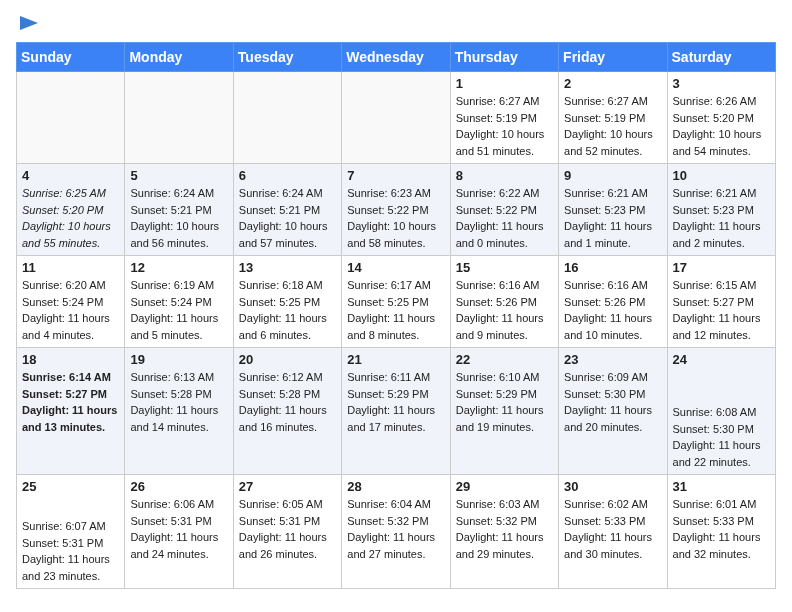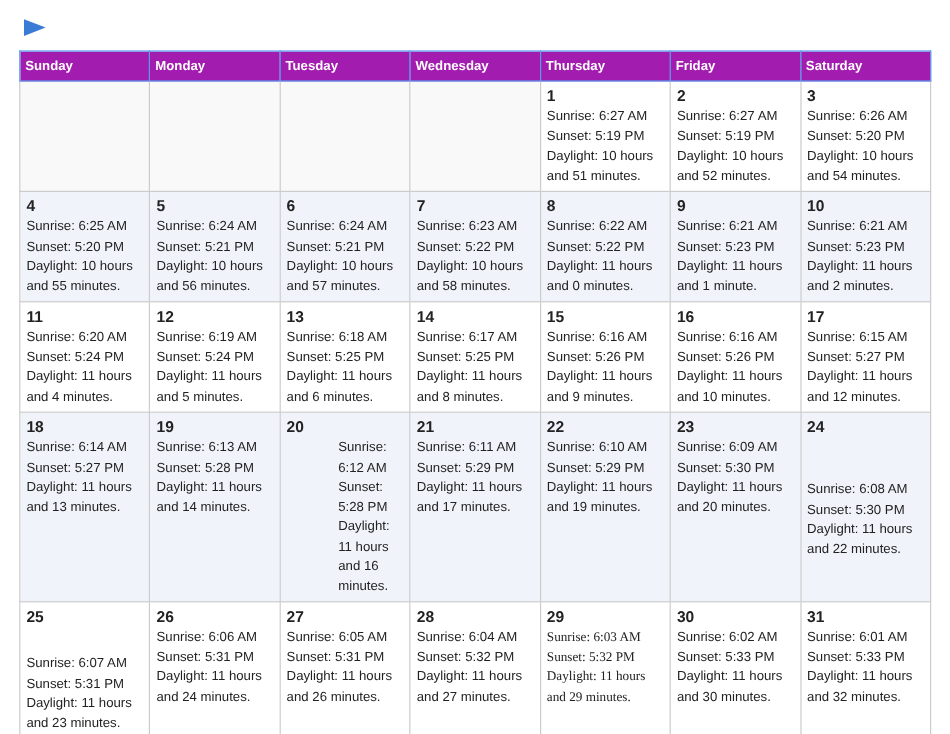--- a/index.html
+++ b/index.html
@@ -28,23 +28,23 @@
     .location {
       font-size: 16px;
       color: #444;
     }
     .calendar {
       width: 100%;
       border-collapse: collapse;
       table-layout: fixed;
     }
     .calendar thead tr th {
-      background: #a21caf;
+      background: #3b82f6;
       color: #fff;
-      font-size: 11px;
+      font-size: 14px;
       font-weight: bold;
       padding: 6px 4px;
       text-align: left;
       border: 1px solid #5a9aee;
     }
     .calendar tbody tr td {
       border: 1px solid #ccc;
       vertical-align: top;
       padding: 4px 5px;
       font-size: 10.5px;
@@ -146,21 +146,21 @@
           <div class="day-number">3</div>
           <div class="cell-info" style="white-space: pre-line;">Sunrise: 6:26 AM
 Sunset: 5:20 PM
 Daylight: 10 hours
 and 54 minutes.</div>
         </td>
       </tr>
       <tr>
         <td class="shaded">
           <div class="day-number">4</div>
-          <div class="cell-info" style="white-space: pre-line;">Sunrise: 6:25 AM
+          <div class="cell-info" style="white-space: pre-line; font-style: italic;">Sunrise: 6:25 AM
 Sunset: 5:20 PM
 Daylight: 10 hours
 and 55 minutes.</div>
         </td>
         <td class="shaded">
           <div class="day-number">5</div>
           <div class="cell-info" style="white-space: pre-line;">Sunrise: 6:24 AM
 Sunset: 5:21 PM
 Daylight: 10 hours
 and 56 minutes.</div>
@@ -248,35 +248,35 @@
           <div class="day-number">17</div>
           <div class="cell-info" style="white-space: pre-line;">Sunrise: 6:15 AM
 Sunset: 5:27 PM
 Daylight: 11 hours
 and 12 minutes.</div>
         </td>
       </tr>
       <tr>
         <td class="shaded">
           <div class="day-number">18</div>
-          <div class="cell-info" style="white-space: pre-line;">Sunrise: 6:14 AM
+          <div class="cell-info" style="white-space: pre-line; font-weight: bold;">Sunrise: 6:14 AM
 Sunset: 5:27 PM
 Daylight: 11 hours
 and 13 minutes.</div>
         </td>
         <td class="shaded">
           <div class="day-number">19</div>
           <div class="cell-info" style="white-space: pre-line;">Sunrise: 6:13 AM
 Sunset: 5:28 PM
 Daylight: 11 hours
 and 14 minutes.</div>
         </td>
         <td class="shaded">
           <div class="day-number">20</div>
-          <div class="cell-info" style="white-space: pre-line; margin-left: 43px;">Sunrise: 6:12 AM
+          <div class="cell-info" style="white-space: pre-line;">Sunrise: 6:12 AM
 Sunset: 5:28 PM
 Daylight: 11 hours
 and 16 minutes.</div>
         </td>
         <td class="shaded">
           <div class="day-number">21</div>
           <div class="cell-info" style="white-space: pre-line;">Sunrise: 6:11 AM
 Sunset: 5:29 PM
 Daylight: 11 hours
 and 17 minutes.</div>
@@ -327,21 +327,21 @@
         </td>
         <td>
           <div class="day-number">28</div>
           <div class="cell-info" style="white-space: pre-line;">Sunrise: 6:04 AM
 Sunset: 5:32 PM
 Daylight: 11 hours
 and 27 minutes.</div>
         </td>
         <td>
           <div class="day-number">29</div>
-          <div class="cell-info" style="white-space: pre-line; font-family: Liberation Serif, serif;">Sunrise: 6:03 AM
+          <div class="cell-info" style="white-space: pre-line;">Sunrise: 6:03 AM
 Sunset: 5:32 PM
 Daylight: 11 hours
 and 29 minutes.</div>
         </td>
         <td>
           <div class="day-number">30</div>
           <div class="cell-info" style="white-space: pre-line;">Sunrise: 6:02 AM
 Sunset: 5:33 PM
 Daylight: 11 hours
 and 30 minutes.</div>

